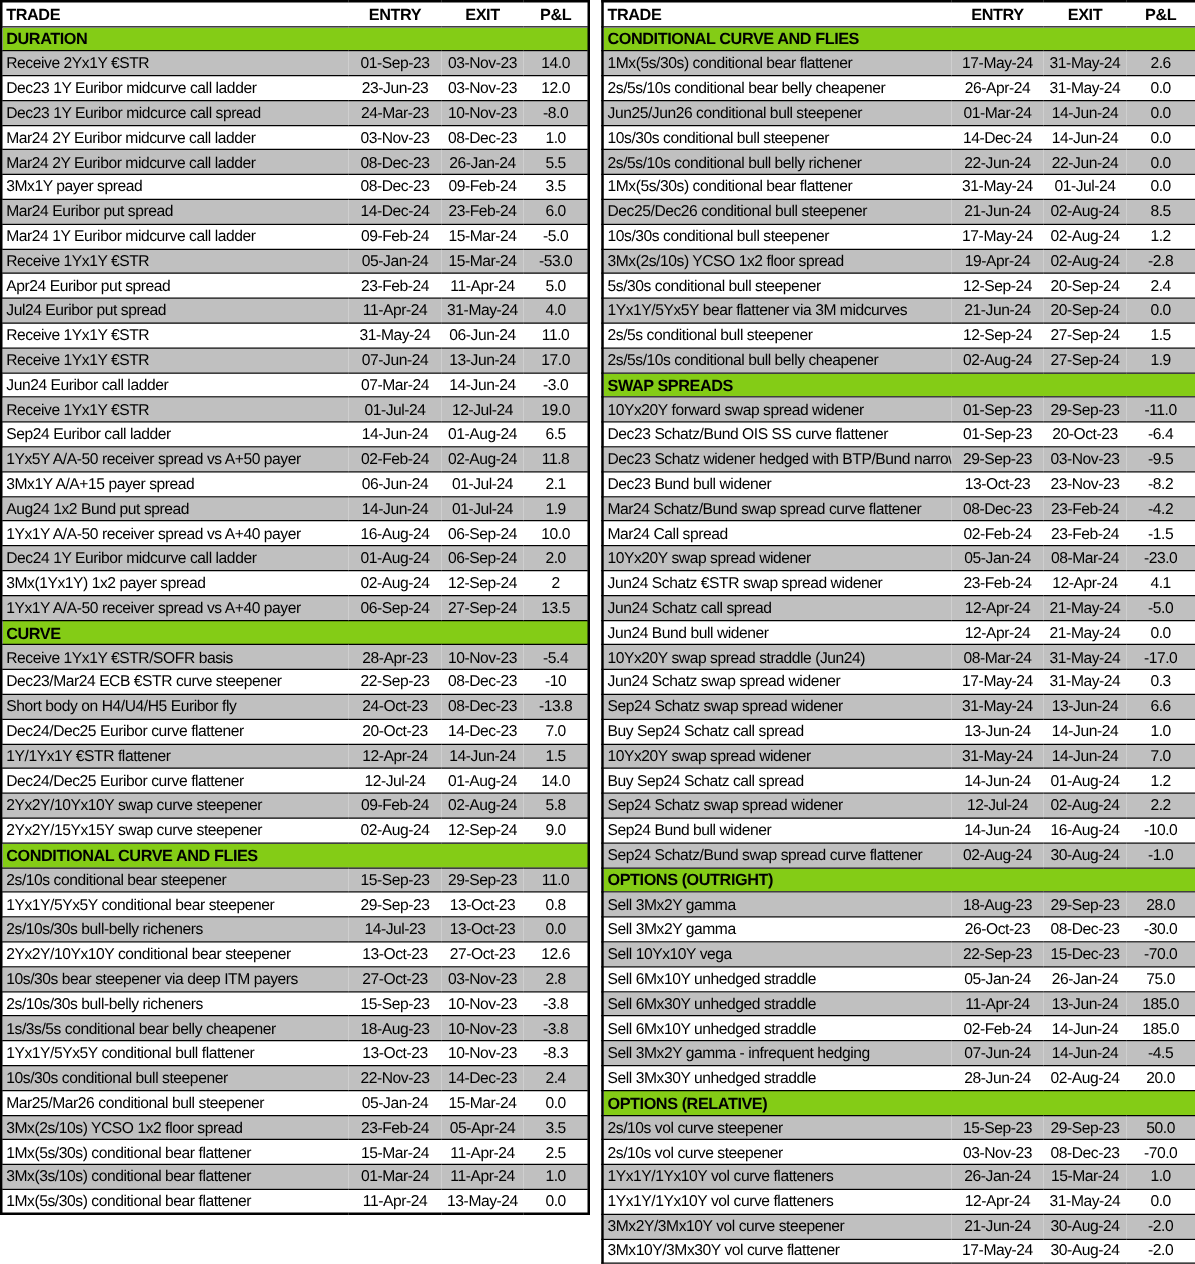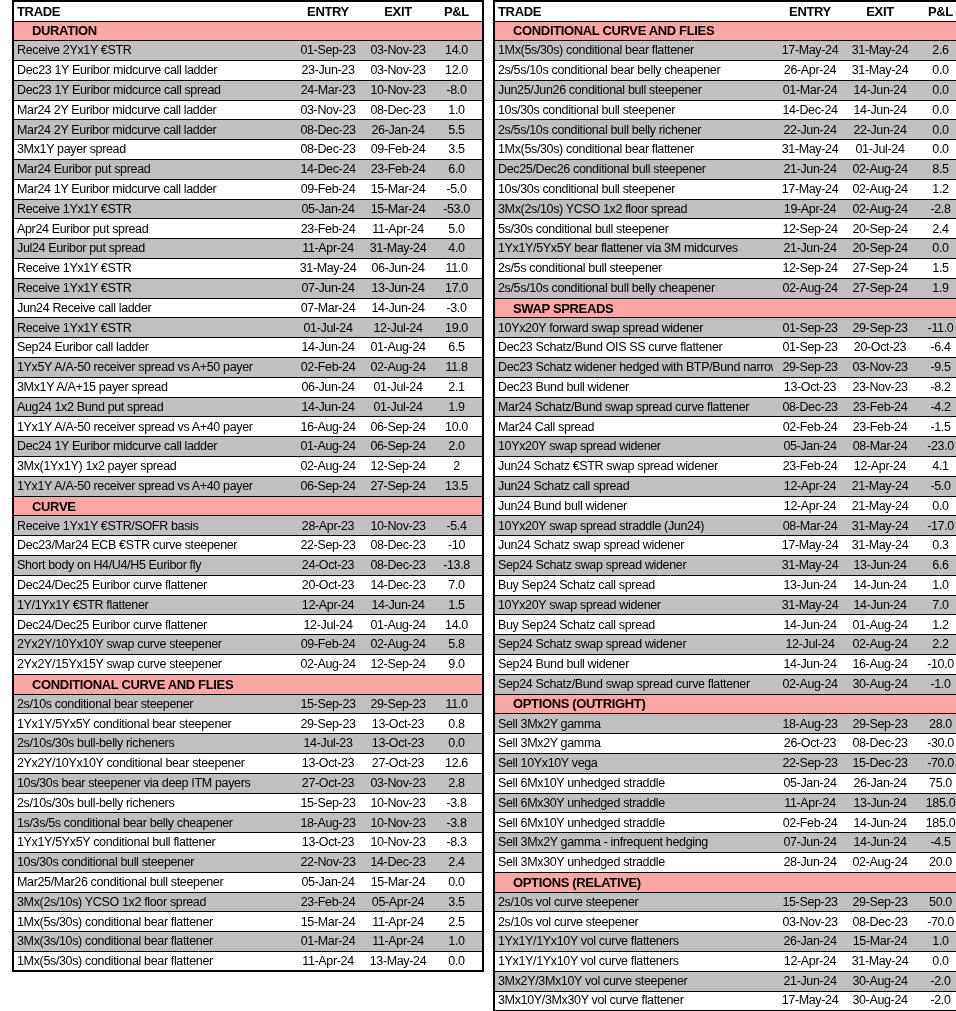--- a/index.html
+++ b/index.html
@@ -6,21 +6,20 @@
   body {
     width:956px; height:1011px; position:relative; overflow:hidden;
     font-family:"Liberation Sans", sans-serif;
     color:#000;
   }
   table.trades {
     position:absolute; top:0;
     border-collapse:collapse; table-layout:fixed;
     border:2px solid #000;
     background:#fff;
-    margin-left:12px;
   }
   table.trades.left  { left:0;   width:470px; }
   table.trades.right { left:481px; width:475px; }
 
   .trades tr { height:19.8px; }
   .trades tr.header-row { height:20px; }
 
   .trades th, .trades td {
     border-top:1px solid #000;
     border-bottom:1px solid #000;
@@ -32,22 +31,22 @@
     line-height:1;
   }
   .trades th { font-weight:bold; font-size:13px; }
   .trades th.col-trade { text-align:left; padding-left:3px; }
   .trades th.col-entry, .trades th.col-exit, .trades th.col-pnl { text-align:center; }
 
   .trades td.col-trade { text-align:left; padding-left:3px; }
   .trades td.col-entry, .trades td.col-exit, .trades td.col-pnl { text-align:center; }
 
   .trades tr.section-row td {
-    font-weight:bold; font-size:13px; text-align:left; padding-left:18px;
-    background:#fca5a5;
+    font-weight:bold; font-size:13px; text-align:left; padding-left:3px;
+    background:#84cc16;
   }
   .trades tr.shaded td { background:#c0c0c0; }
   .trades tr.plain  td { background:#ffffff; }
 </style>
 </head>
 <body>
 
 <table class="trades left">
   <colgroup>
     <col style="width:278px">
@@ -139,21 +138,21 @@
         <td class="col-exit">06-Jun-24</td>
         <td class="col-pnl">11.0</td>
       </tr>
       <tr class="data-row shaded">
         <td class="col-trade">Receive 1Yx1Y €STR</td>
         <td class="col-entry">07-Jun-24</td>
         <td class="col-exit">13-Jun-24</td>
         <td class="col-pnl">17.0</td>
       </tr>
       <tr class="data-row plain">
-        <td class="col-trade">Jun24 Receive call ladder</td>
+        <td class="col-trade">Jun24 Euribor call ladder</td>
         <td class="col-entry">07-Mar-24</td>
         <td class="col-exit">14-Jun-24</td>
         <td class="col-pnl">-3.0</td>
       </tr>
       <tr class="data-row shaded">
         <td class="col-trade">Receive 1Yx1Y €STR</td>
         <td class="col-entry">01-Jul-24</td>
         <td class="col-exit">12-Jul-24</td>
         <td class="col-pnl">19.0</td>
       </tr>

